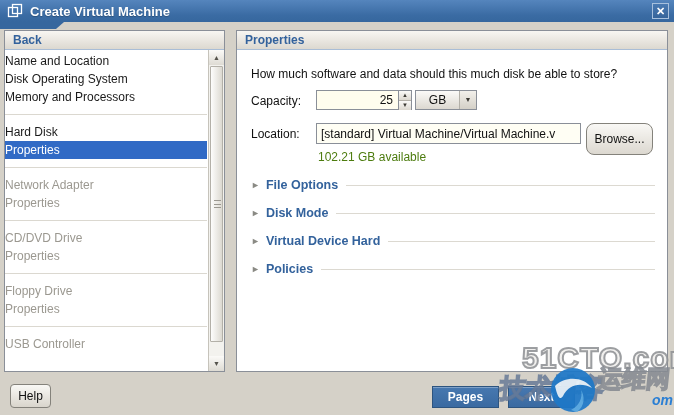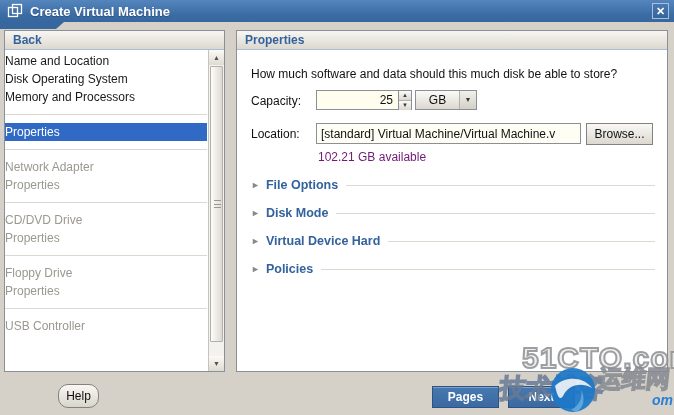--- a/index.html
+++ b/index.html
@@ -123,41 +123,41 @@
     font-size:7px; line-height:18px; text-align:center; color:#3c3a34;
   }
 
   .loc-input {
     position:absolute; left:79px; top:92px; width:265px; height:21px;
     border:1px solid #8a8f98; background:#fffef4;
     font-family:"Liberation Sans",sans-serif; font-size:12px;
     padding:0 4px; color:#111;
   }
   .browse-btn {
-    position:absolute; left:349px; top:92px; width:67px; height:22px;
+    position:absolute; left:349px; top:92px; width:67px; height:32px;
     background:linear-gradient(#f9f8f5,#dcd8d0);
-    border:1px solid #84827b; border-radius:0;
+    border:1px solid #84827b; border-radius:8px;
     font-family:"Liberation Sans",sans-serif; font-size:12px; color:#111; cursor:pointer;
   }
-  .available { position:absolute; left:81px; top:119px; font-size:12px; color:#701a75; }
+  .available { position:absolute; left:81px; top:119px; font-size:12px; color:#4d7c0f; }
 
   .sections { position:absolute; left:14px; right:12px; top:140px; }
   .section-row {
     height:28px; display:flex; align-items:center; cursor:pointer;
   }
   .tri { font-size:9px; color:#8a8a84; margin-right:6px; }
   .section-label { font-size:12.5px; font-weight:bold; color:#33629c; white-space:nowrap; }
   .section-line { flex:1; border-top:1px solid #dcd9d1; margin-left:8px; }
 
   
   .help-btn {
     position:absolute; left:10px; top:384px; width:41px; height:24px;
     background:linear-gradient(#f9f8f5,#d9d5cc);
-    border:1px solid #84827b; border-radius:10px;
-    font-family:"Liberation Sans",sans-serif; font-size:12px; color:#111; cursor:pointer;margin-left:48px;
+    border:1px solid #84827b; border-radius:4px;
+    font-family:"Liberation Sans",sans-serif; font-size:12px; color:#111; cursor:pointer;
   }
   .blue-btn {
     position:absolute; top:386px; height:22px;
     background:linear-gradient(#4778b0,#3a6aa1);
     border:1px solid #2d547f;
     box-shadow:inset 0 1px 0 rgba(255,255,255,.3);
     color:#fff; font-weight:bold; font-size:12px;
     font-family:"Liberation Sans",sans-serif; cursor:pointer;
   }
   .back-btn   { left:432px; width:67px; }
@@ -205,20 +205,21 @@
   </div>
   <div class="titletab"></div>
 
   <div class="panel left-panel">
     <div class="panel-header">Back</div>
     <div class="pagelist">
       <div class="pageitem">Name and Location</div>
       <div class="pageitem">Disk Operating System</div>
       <div class="pageitem">Memory and Processors</div>
       <div class="psep"></div>
+      <div class="pageitem">Hard Disk</div>
       <div class="pageitem selected">Properties</div>
       <div class="psep"></div>
       <div class="pageitem disabled">Network Adapter</div>
       <div class="pageitem disabled">Properties</div>
       <div class="psep"></div>
       <div class="pageitem disabled">CD/DVD Drive</div>
       <div class="pageitem disabled">Properties</div>
       <div class="psep"></div>
       <div class="pageitem disabled">Floppy Drive</div>
       <div class="pageitem disabled">Properties</div>

